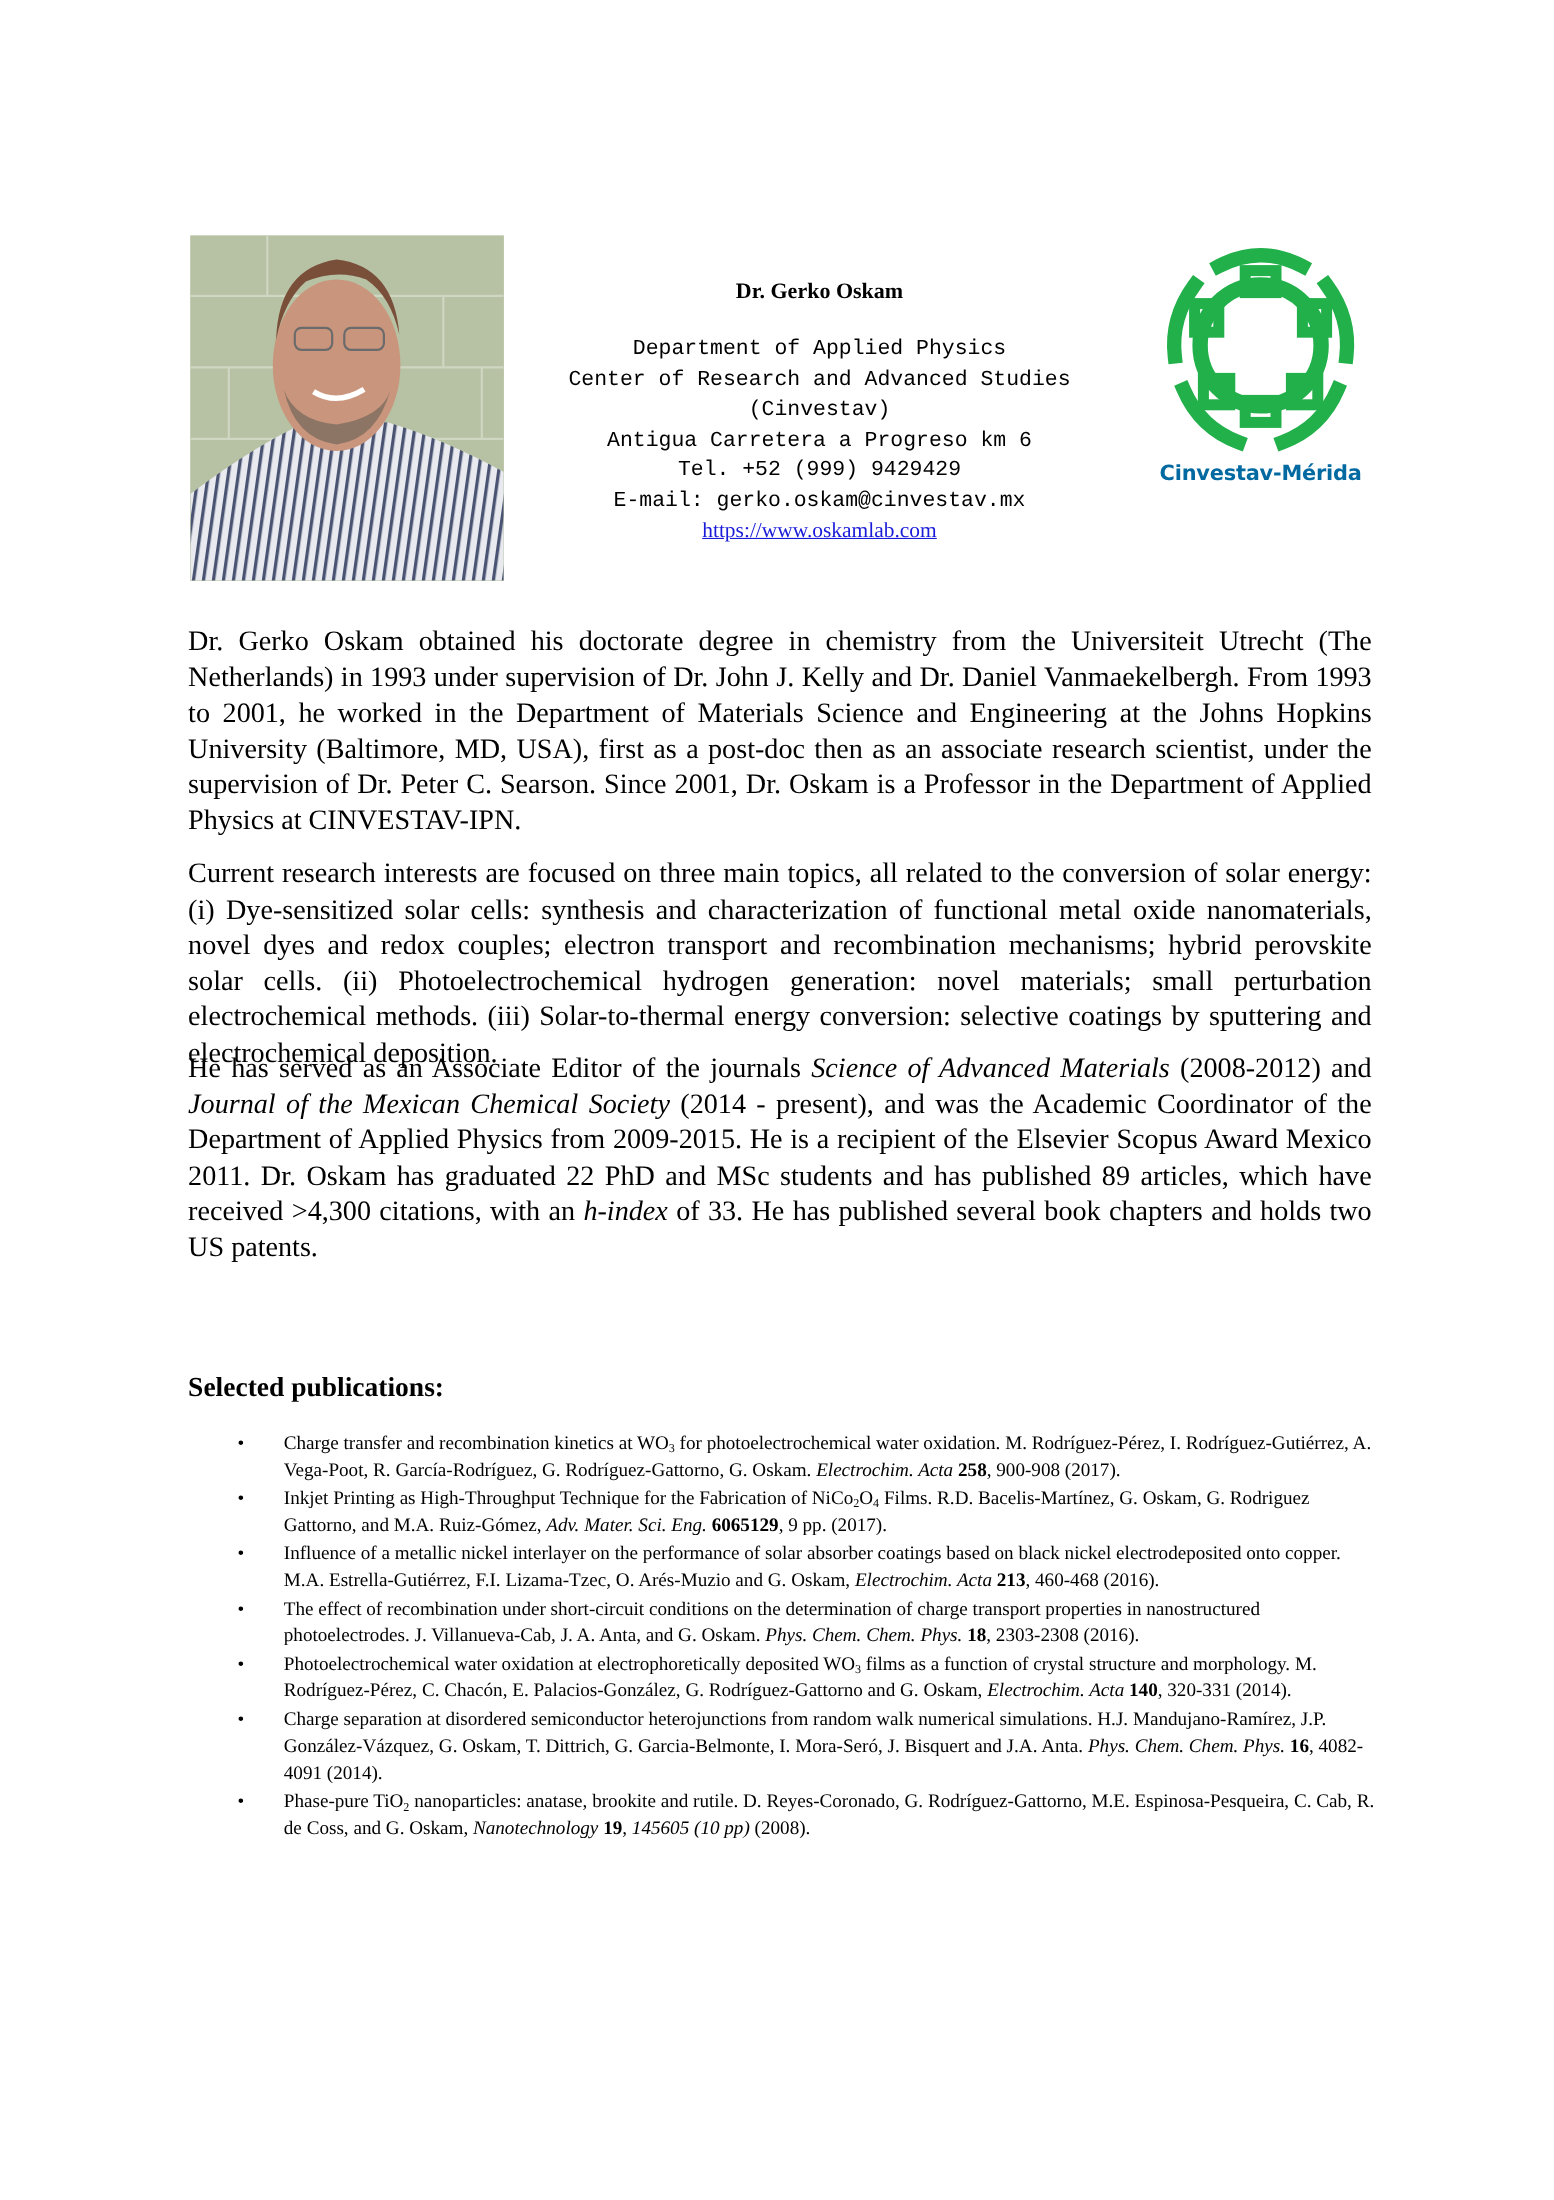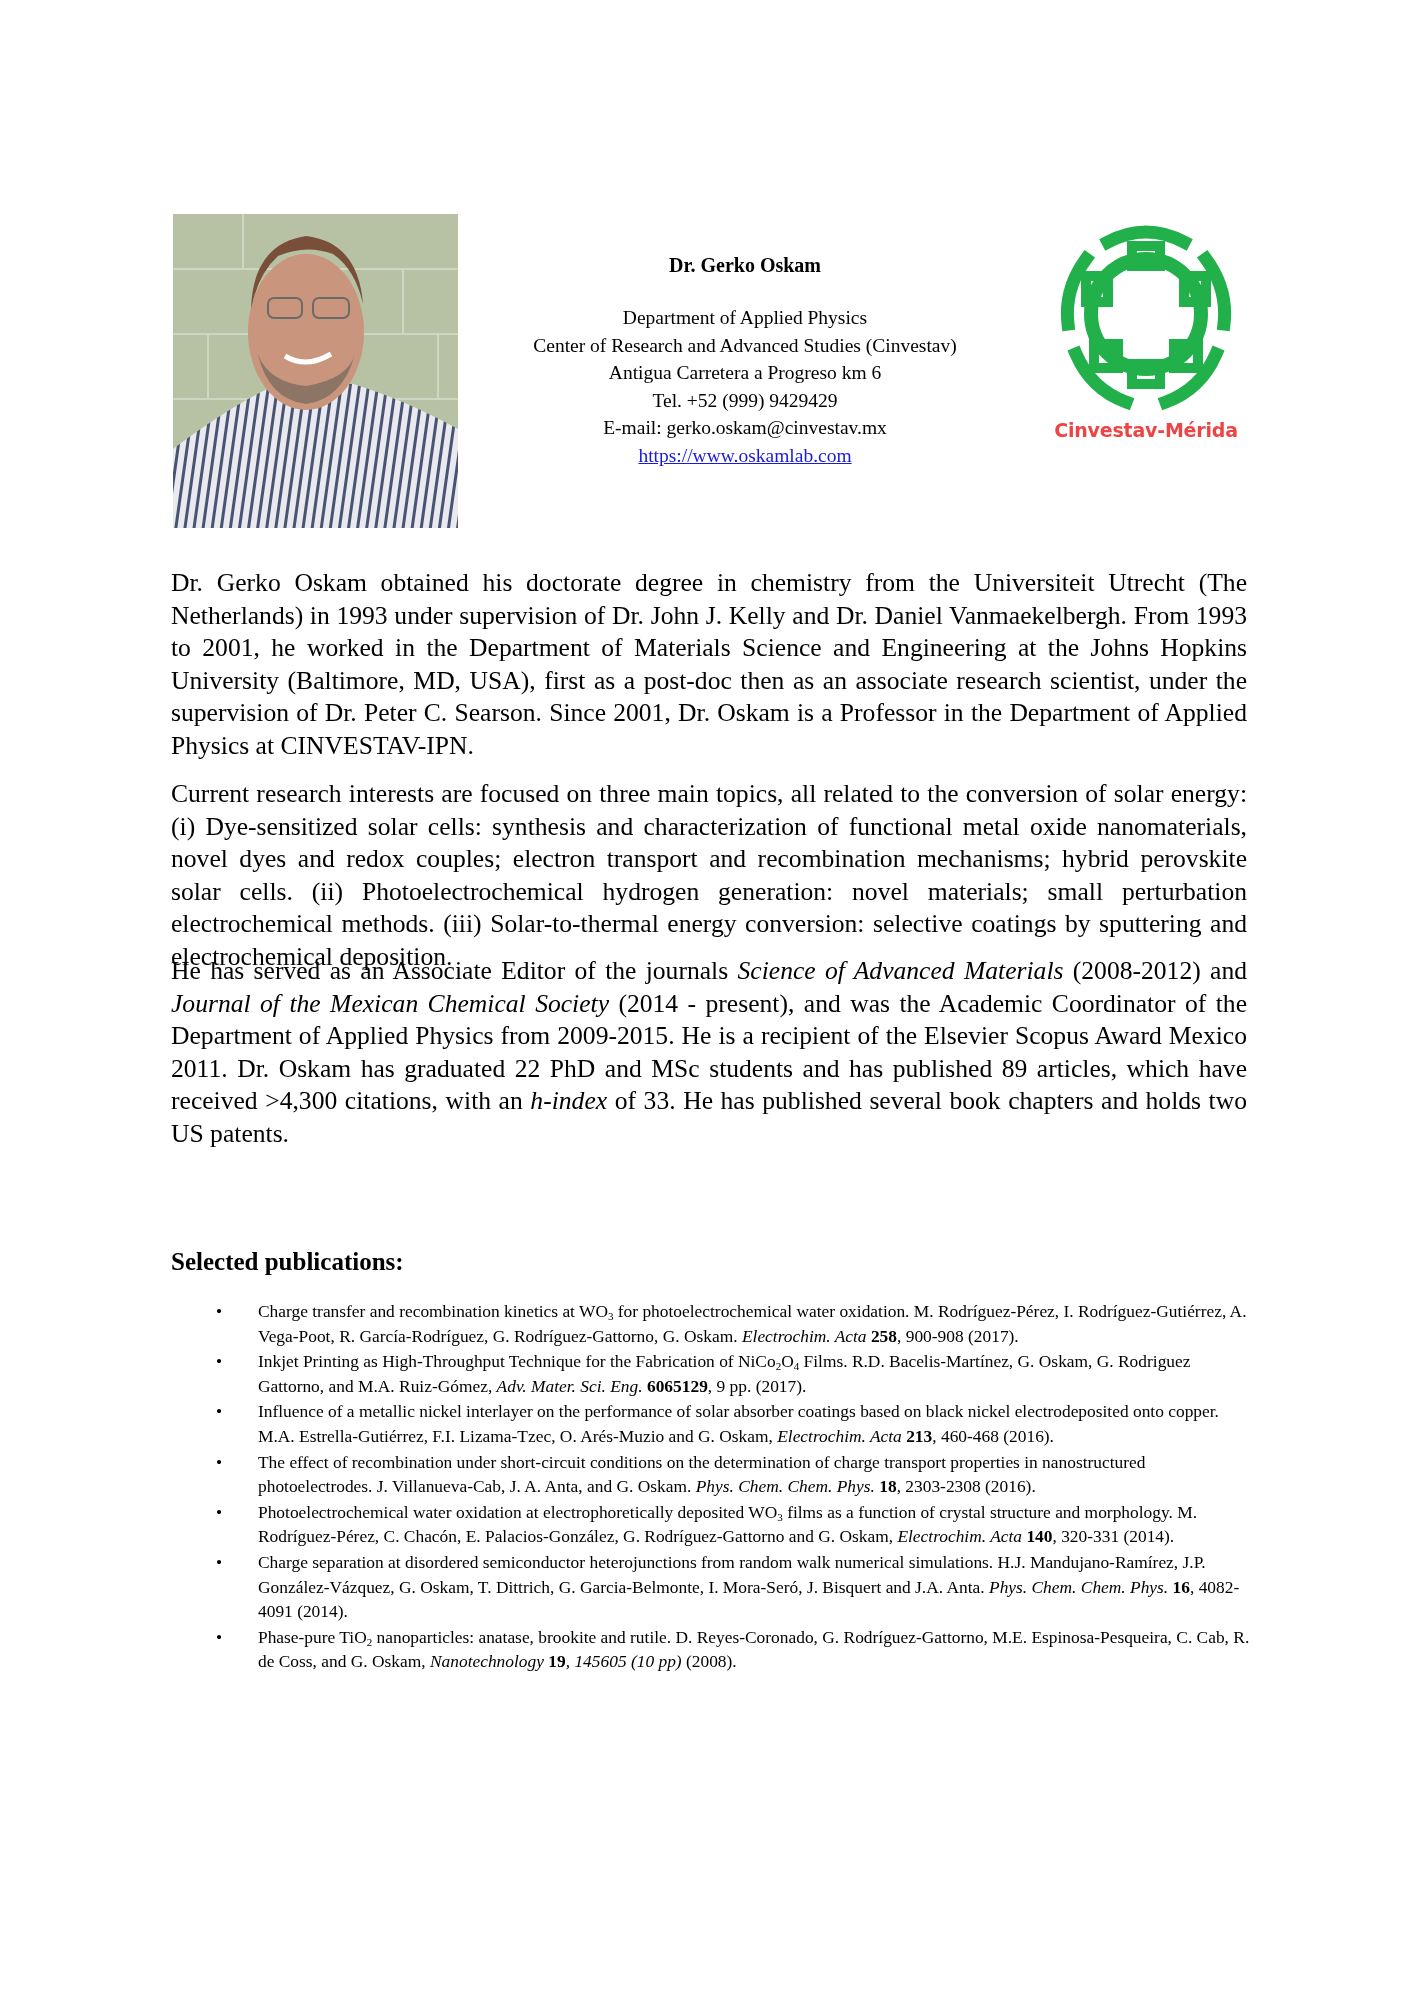--- a/index.html
+++ b/index.html
@@ -3,24 +3,24 @@
 <meta charset="utf-8">
 <style>
   html, body { margin: 0; padding: 0; background: #ffffff; }
   body { width: 1413px; height: 2000px; position: relative; overflow: hidden;
          font-family: "Liberation Serif", "DejaVu Serif", serif; color: #000; }
   .photo { position: absolute; left: 173px; top: 214px; width: 285px; height: 314px;
            overflow: hidden; background: #b8c2a4; }
   .logo { position: absolute; left: 1046px; top: 214px; width: 200px; height: 240px; }
   .logo-text { position: absolute; left: 0; top: 205px; width: 200px; text-align: center;
                font-family: "DejaVu Sans", sans-serif; font-weight: bold; font-size: 19px;
-               color: #ef4444; letter-spacing: -0.2px; }
+               color: #0369a1; letter-spacing: -0.2px; }
   .header { position: absolute; left: 470px; top: 248px; width: 550px; text-align: center; }
   .name { font-size: 20px; font-weight: bold; margin: 0 0 22px 0; line-height: 34px; }
-  .addr-line { font-size: 19.5px; line-height: 27.5px; margin: 0; }
+  .addr-line { font-size: 19.5px; line-height: 27.5px; margin: 0; font-family: Liberation Mono, monospace; }
   .addr-link { font-size: 19.5px; line-height: 27.5px; margin: 0; color: #1a1ad9; text-decoration: underline; }
   .body-text { position: absolute; left: 171px; width: 1076px; font-size: 25.6px;
                line-height: 32.6px; text-align: justify; margin: 0; }
   .p1 { top: 567px; }
   .p2 { top: 778px; }
   .p3 { top: 955px; }
   .pub-heading { position: absolute; left: 171px; top: 1248px; font-size: 25px;
                  font-weight: bold; margin: 0; }
   .pubs { position: absolute; left: 171px; top: 1299px; width: 1080px; margin: 0; padding: 0; list-style: none; }
   .pub { position: relative; padding-left: 87px; font-size: 17.4px; line-height: 24.6px; margin: 0 0 1px 0; }

